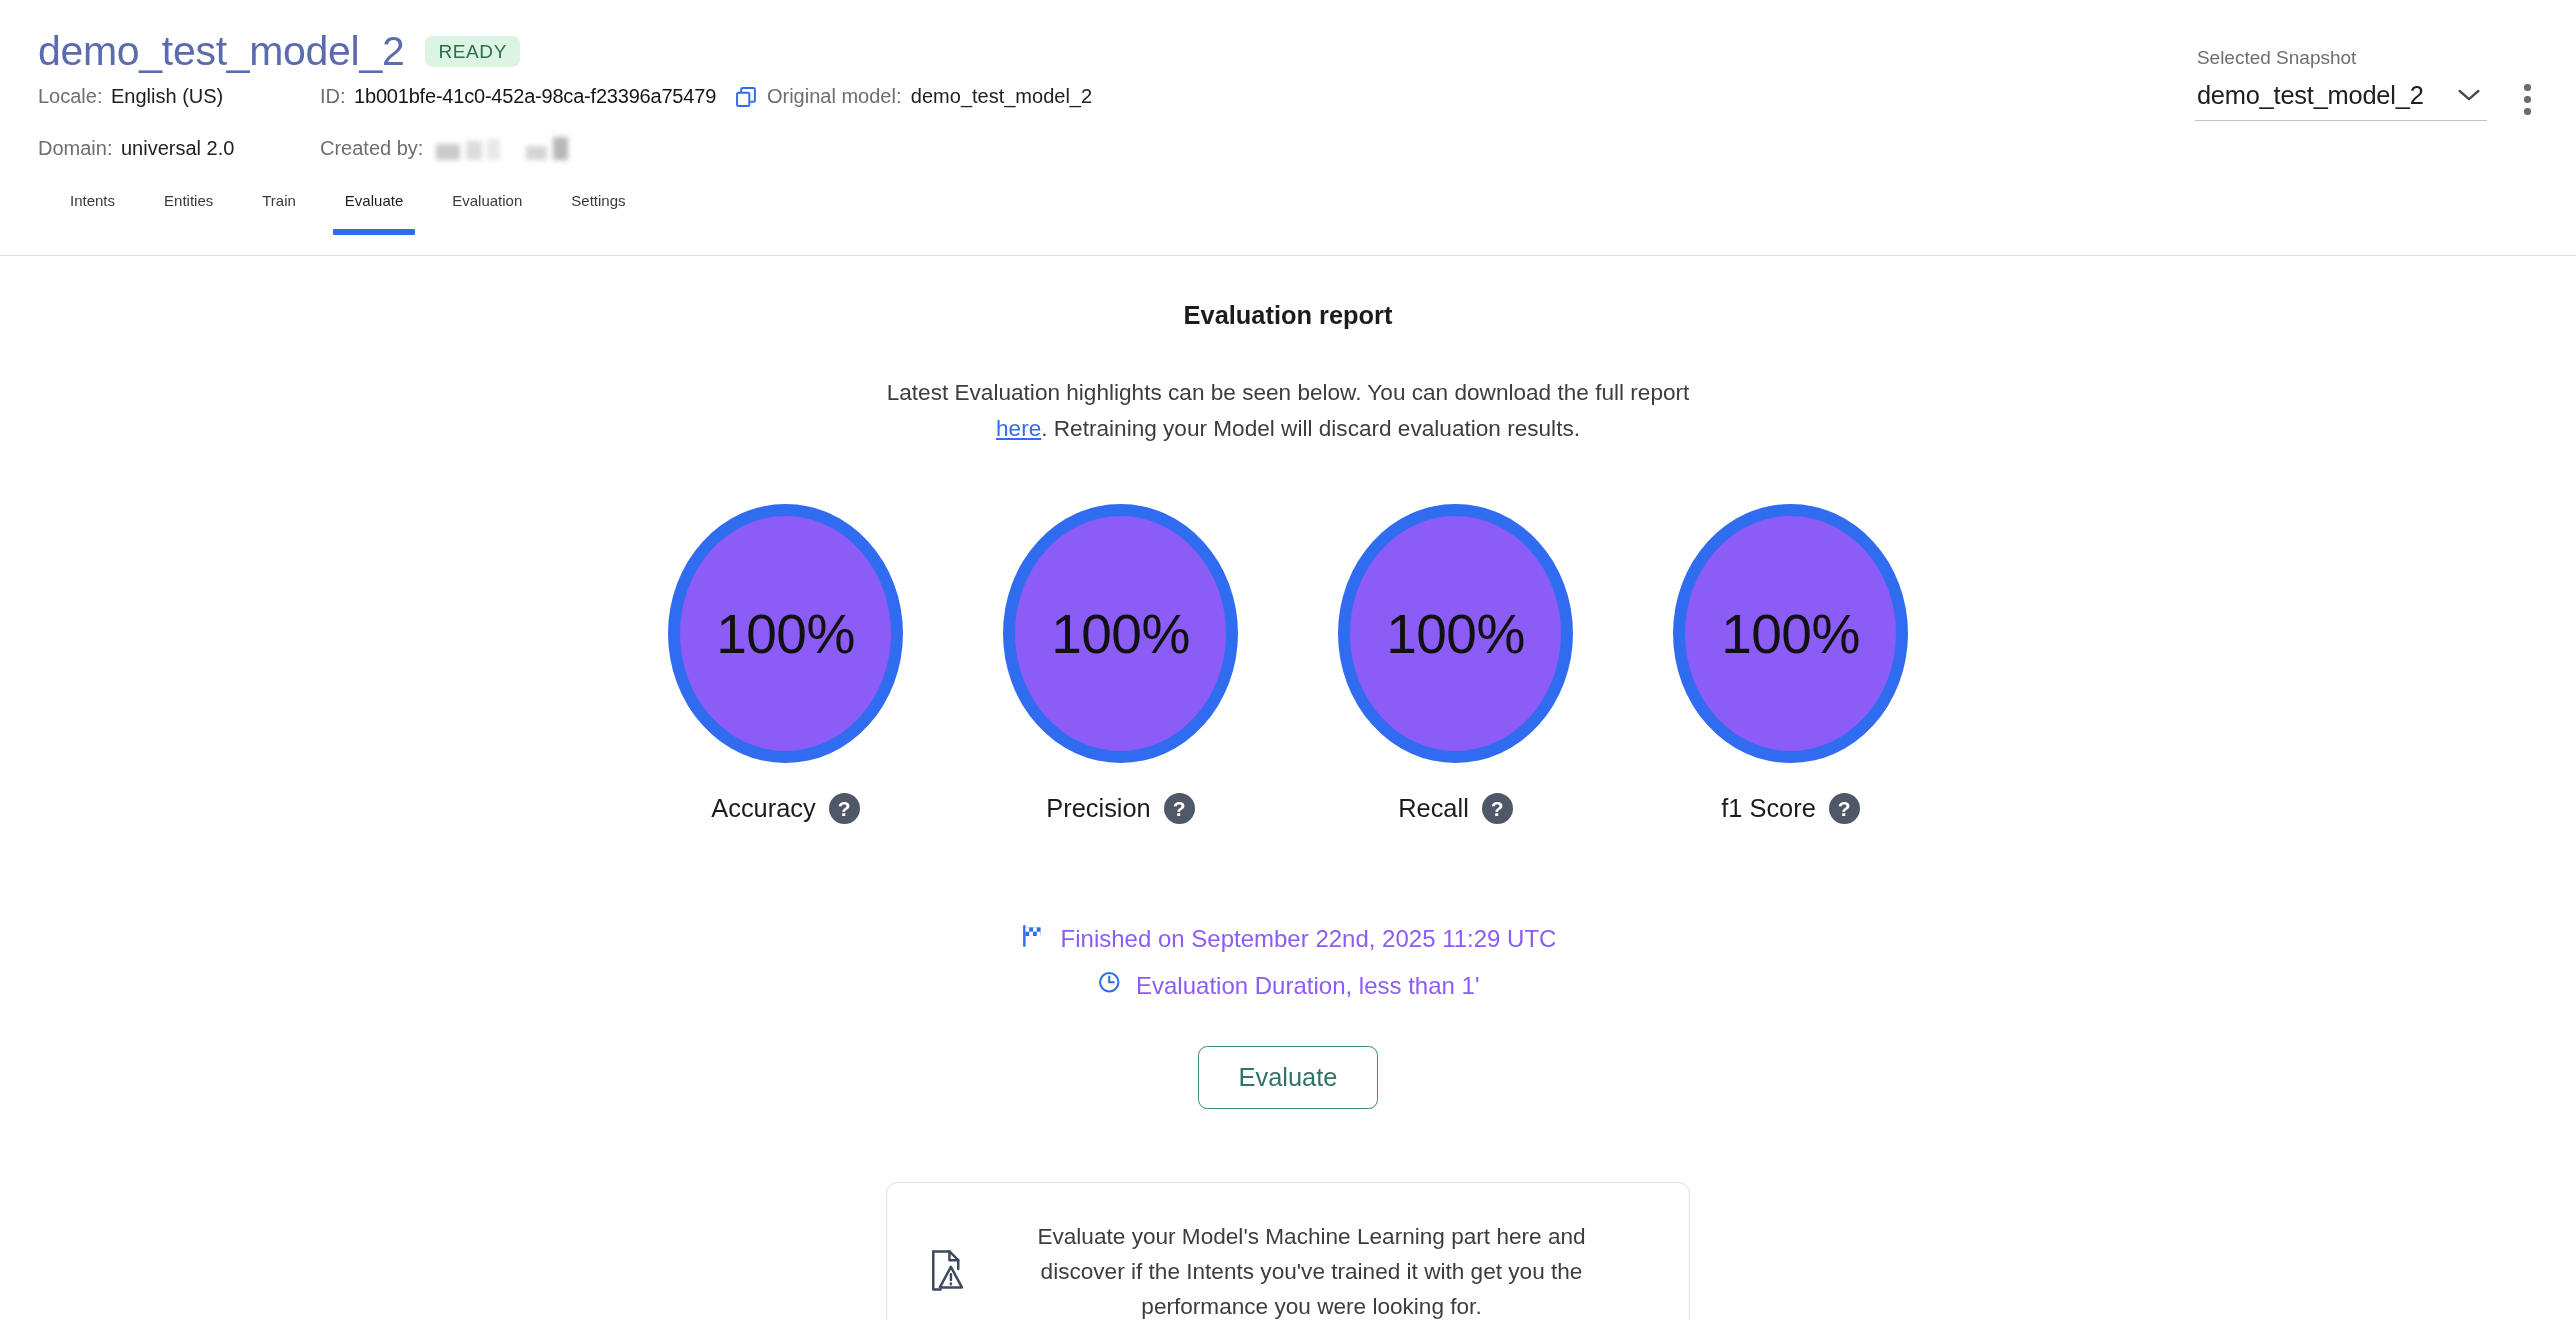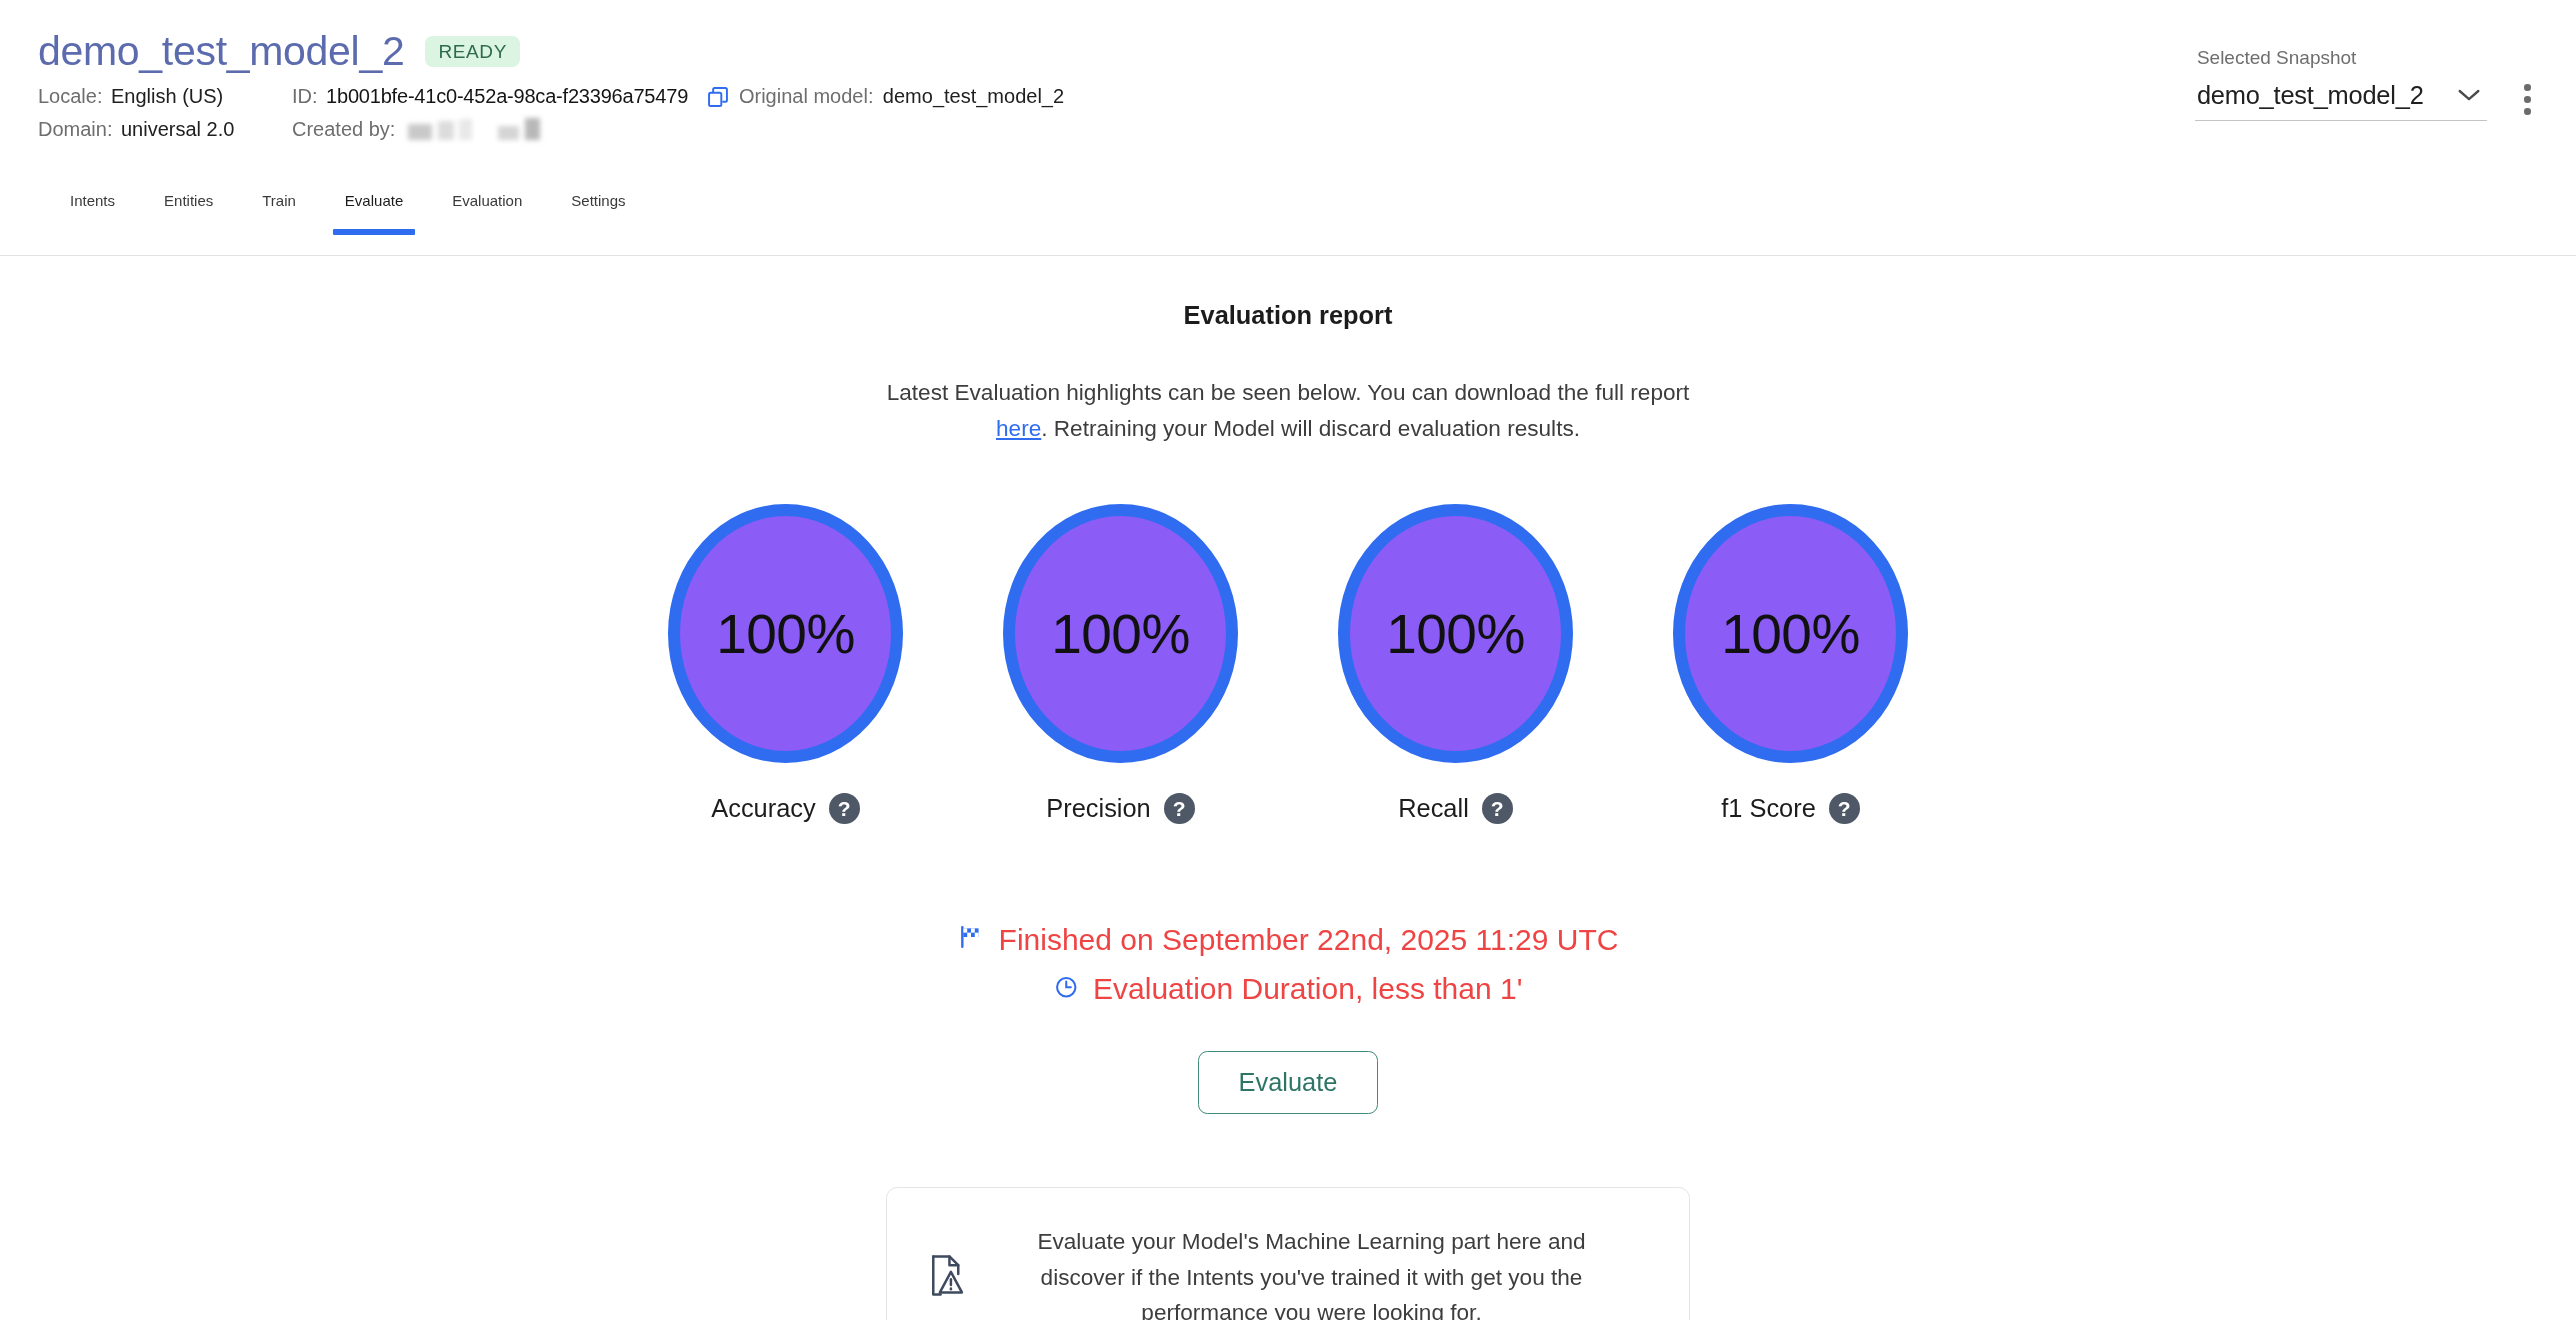--- a/index.html
+++ b/index.html
@@ -51,20 +51,21 @@
     border-radius: 7.5px;
     line-height: 1;
   }
 
   .meta-grid {
     display: grid;
     grid-template-columns: 254px auto;
     row-gap: 8.5px;
     font-size: 20px;
     color: #3c3c3c;
+    gap: 28px;
   }
 
   .meta-cell { display: flex; align-items: center; gap: 8.5px; white-space: nowrap; }
   .meta-label { color: #6e6e6e; }
   .meta-value { color: #202020; font-weight: 500; }
   .meta-value-mono { color: #151515; font-weight: 500; letter-spacing: -0.2px; }
 
   .copy-icon {
     display: inline-flex;
     margin-left: 9.4px;
@@ -250,22 +251,22 @@
     margin-top: 99px;
     display: flex;
     flex-direction: column;
     align-items: center;
     gap: 15px;
   }
   .status-line {
     display: flex;
     align-items: center;
     gap: 15px;
-    font-size: 30px;
-    color: #ef4444;
+    font-size: 24px;
+    color: #8b5cf6;
   }
 
   
   .evaluate-btn {
     margin-top: 45px;
     background: #ffffff;
     border: 1.4px solid #3f8a78;
     border-radius: 9.4px;
     color: #2f7565;
     font-size: 25.4px;

